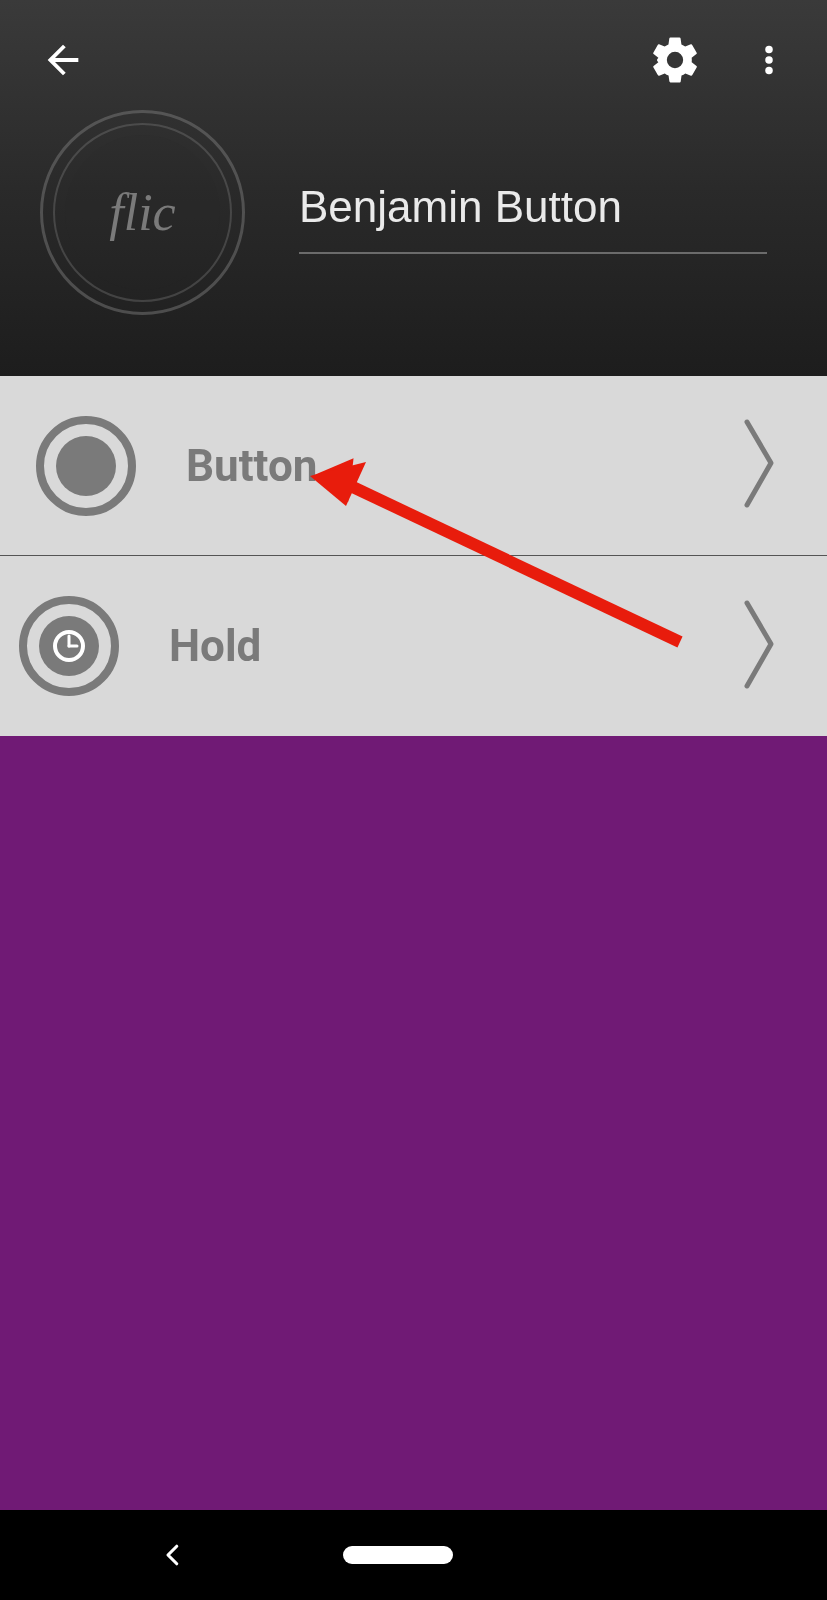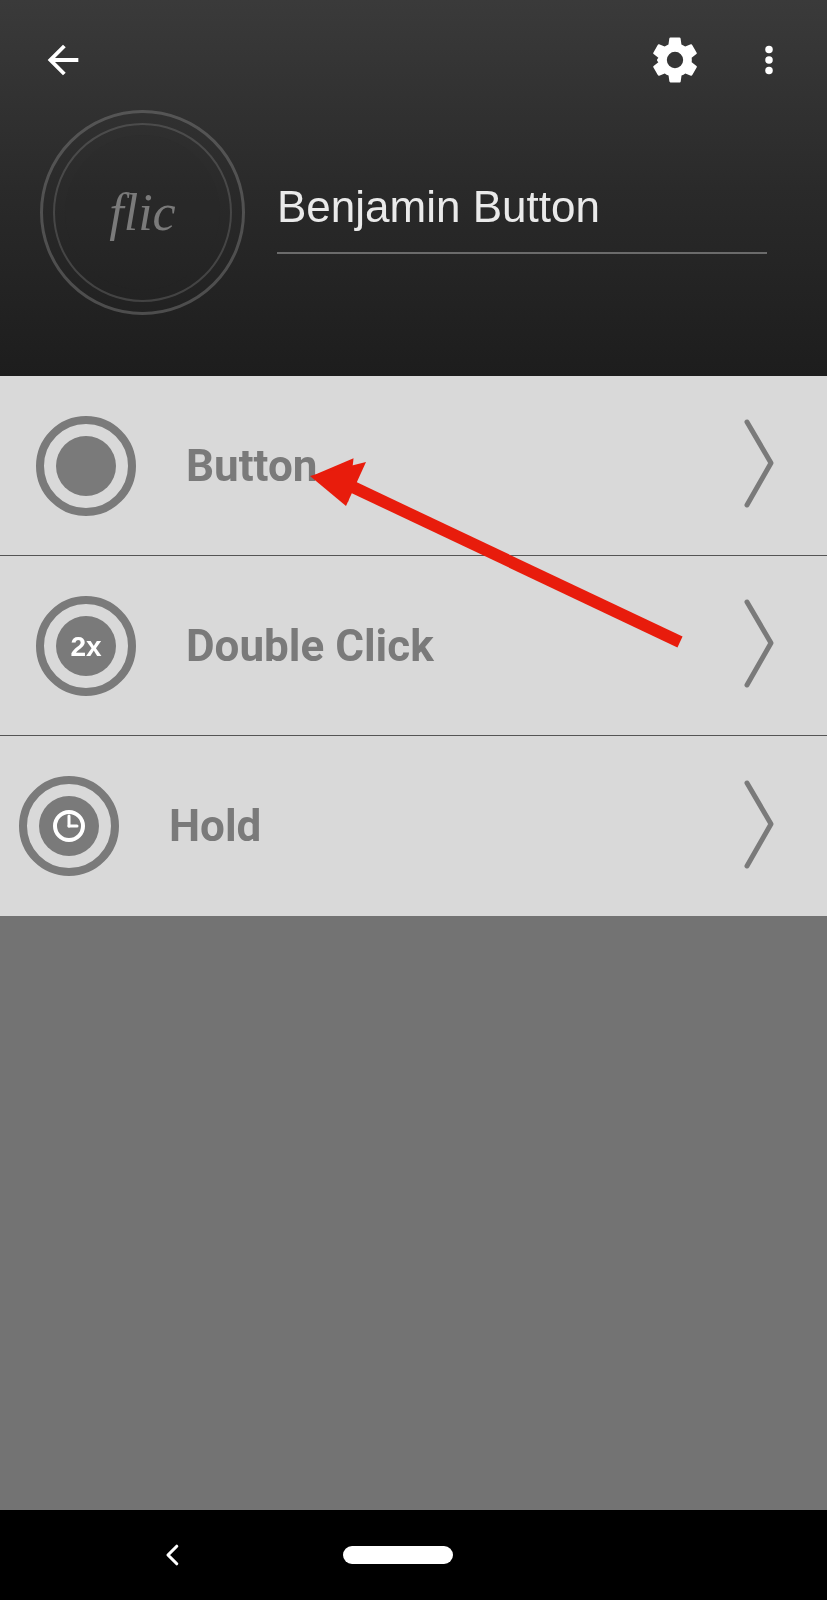--- a/index.html
+++ b/index.html
@@ -1,18 +1,18 @@
 <!DOCTYPE html>
 <html><head>
 <meta charset="utf-8">
 <style>
   * { margin: 0; padding: 0; box-sizing: border-box; }
   html, body { width: 827px; height: 1600px; background: #000; font-family: -apple-system, BlinkMacSystemFont, "Segoe UI", Roboto, sans-serif; overflow: hidden; }
   
-  .screen { width: 827px; height: 1600px; background: #737373; position: relative; }
+  .screen { width: 827px; height: 1600px; background: #701a75; position: relative; }
   
   .header {
     background: linear-gradient(180deg, #3a3a3a 0%, #2a2a2a 50%, #1d1d1d 100%);
     height: 376px;
     position: relative;
   }
   
   .topbar {
     display: flex;
     align-items: center;
@@ -52,21 +52,21 @@
   }
   .flic-text {
     font-family: "Brush Script MT", cursive;
     font-size: 52px;
     color: #7a7a7a;
     font-style: italic;
   }
   
   .name-field {
     flex:1;
-    margin-left: 2px;
+    margin-left: 24px;
     margin-right: 20px;
   }
   .name-input {
     background: transparent;
     border: none;
     border-bottom: 2px solid #6b6b6b;
     color: #eaeaea;
     font-size: 44px;
     font-weight: 400;
     width: 100%;
@@ -172,35 +172,20 @@
         </svg>
       </div>
       <div class="action-label">Button</div>
       <div class="chevron">
         <svg width="34" height="95" viewBox="0 0 34 95">
           <polyline points="4,6 28,47 4,89" fill="none" stroke="#7a7a7a" stroke-width="5" stroke-linecap="round" stroke-linejoin="round"></polyline>
         </svg>
       </div>
     </div>
 
-    <div class="action-row">
-      <div class="action-icon">
-        <svg width="100" height="100" viewBox="0 0 100 100">
-          <circle cx="50" cy="50" r="46" fill="none" stroke="#7a7a7a" stroke-width="8"></circle>
-          <circle cx="50" cy="50" r="30" fill="#7a7a7a"></circle>
-          <text x="50" y="60" text-anchor="middle" fill="#fff" font-size="28" font-weight="700" font-family="sans-serif">2x</text>
-        </svg>
-      </div>
-      <div class="action-label">Double Click</div>
-      <div class="chevron">
-        <svg width="34" height="95" viewBox="0 0 34 95">
-          <polyline points="4,6 28,47 4,89" fill="none" stroke="#7a7a7a" stroke-width="5" stroke-linecap="round" stroke-linejoin="round"></polyline>
-        </svg>
-      </div>
-    </div>
 
     <div class="action-row">
       <div class="action-icon">
         <svg width="100" height="100" viewBox="0 0 100 100">
           <circle cx="50" cy="50" r="46" fill="none" stroke="#7a7a7a" stroke-width="8"></circle>
           <circle cx="50" cy="50" r="30" fill="#7a7a7a"></circle>
           <circle cx="50" cy="50" r="14" fill="none" stroke="#fff" stroke-width="4"></circle>
           <line x1="50" y1="50" x2="50" y2="40" stroke="#fff" stroke-width="3" stroke-linecap="round"></line>
           <line x1="50" y1="50" x2="58" y2="50" stroke="#fff" stroke-width="3" stroke-linecap="round"></line>
         </svg>

